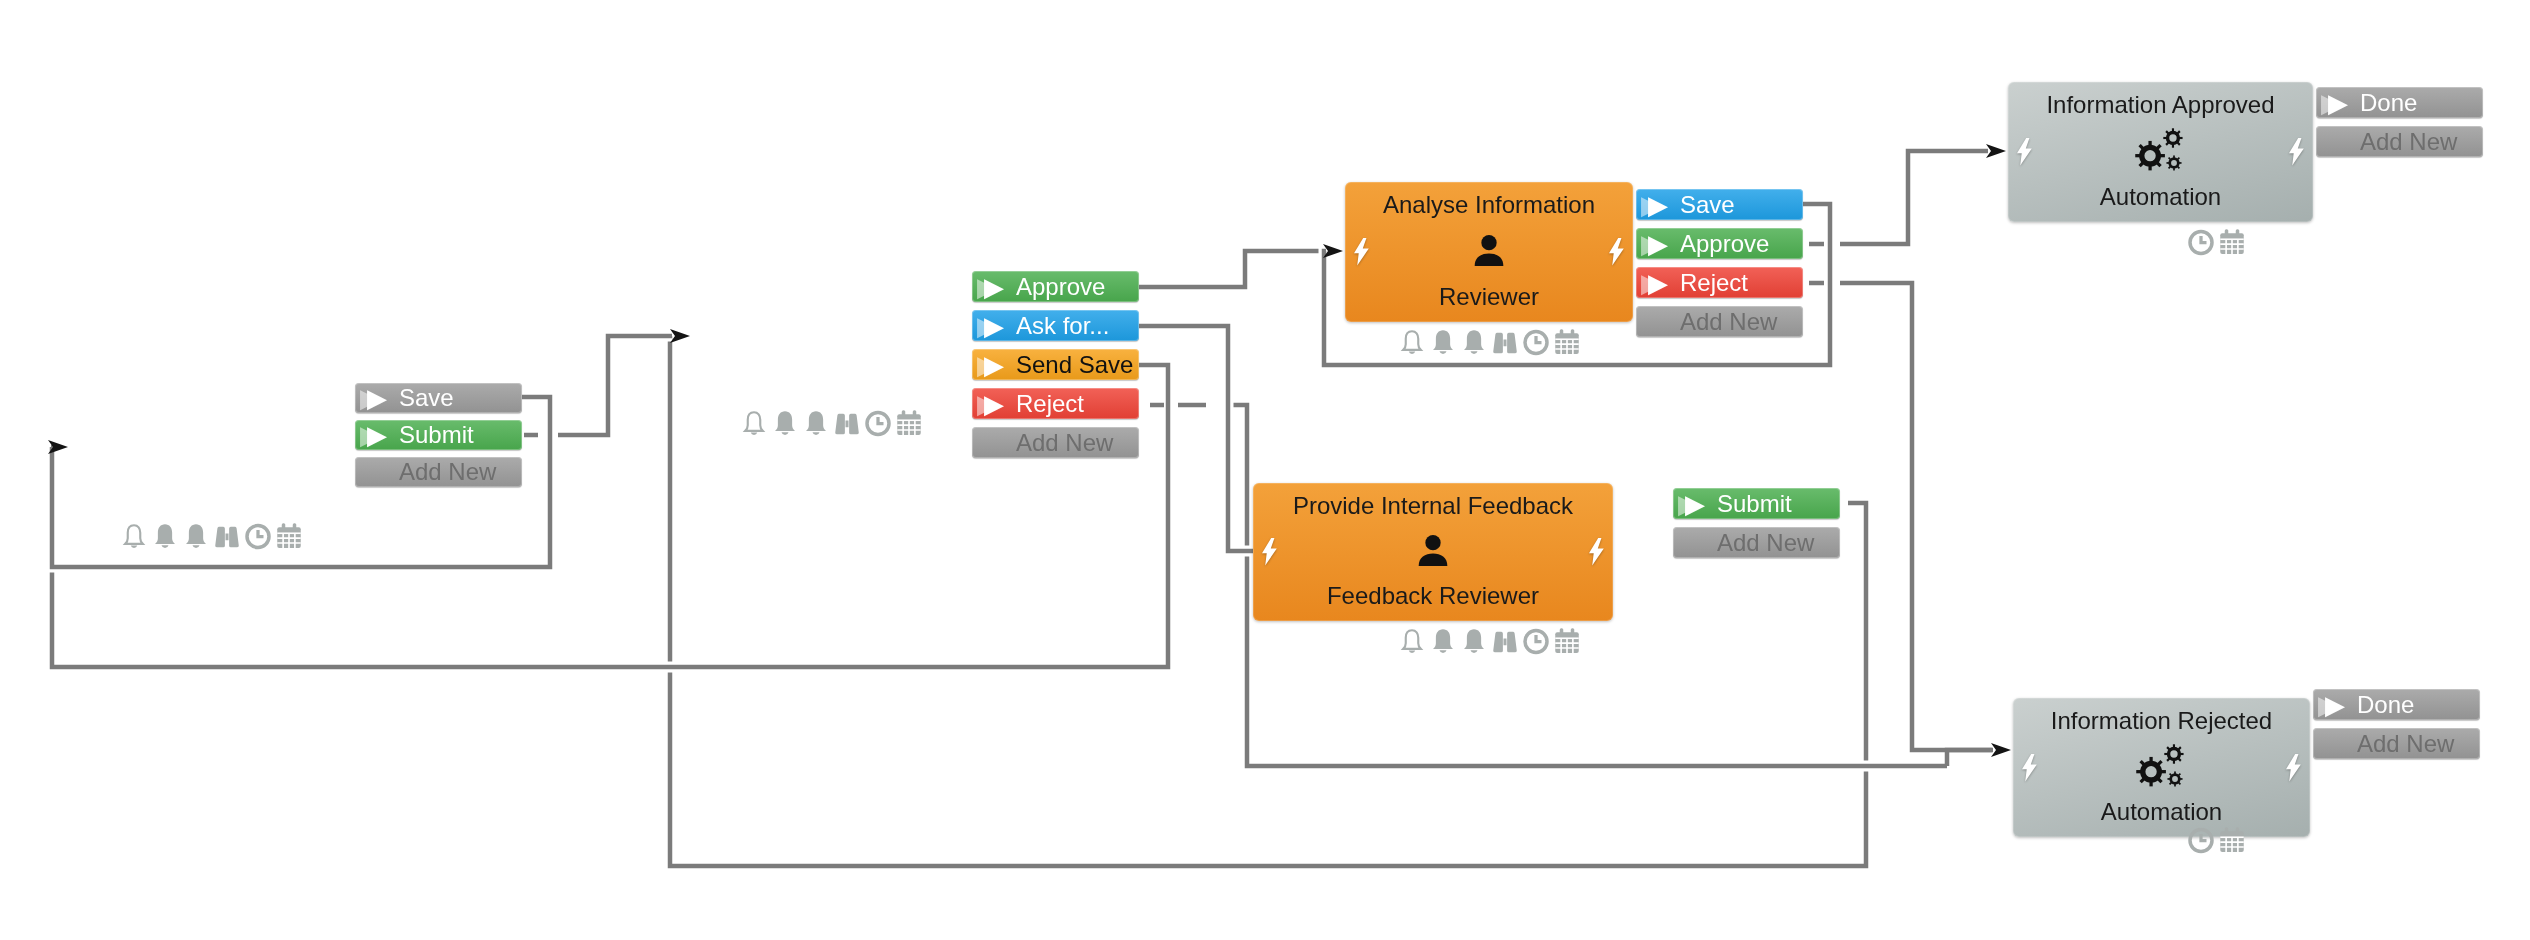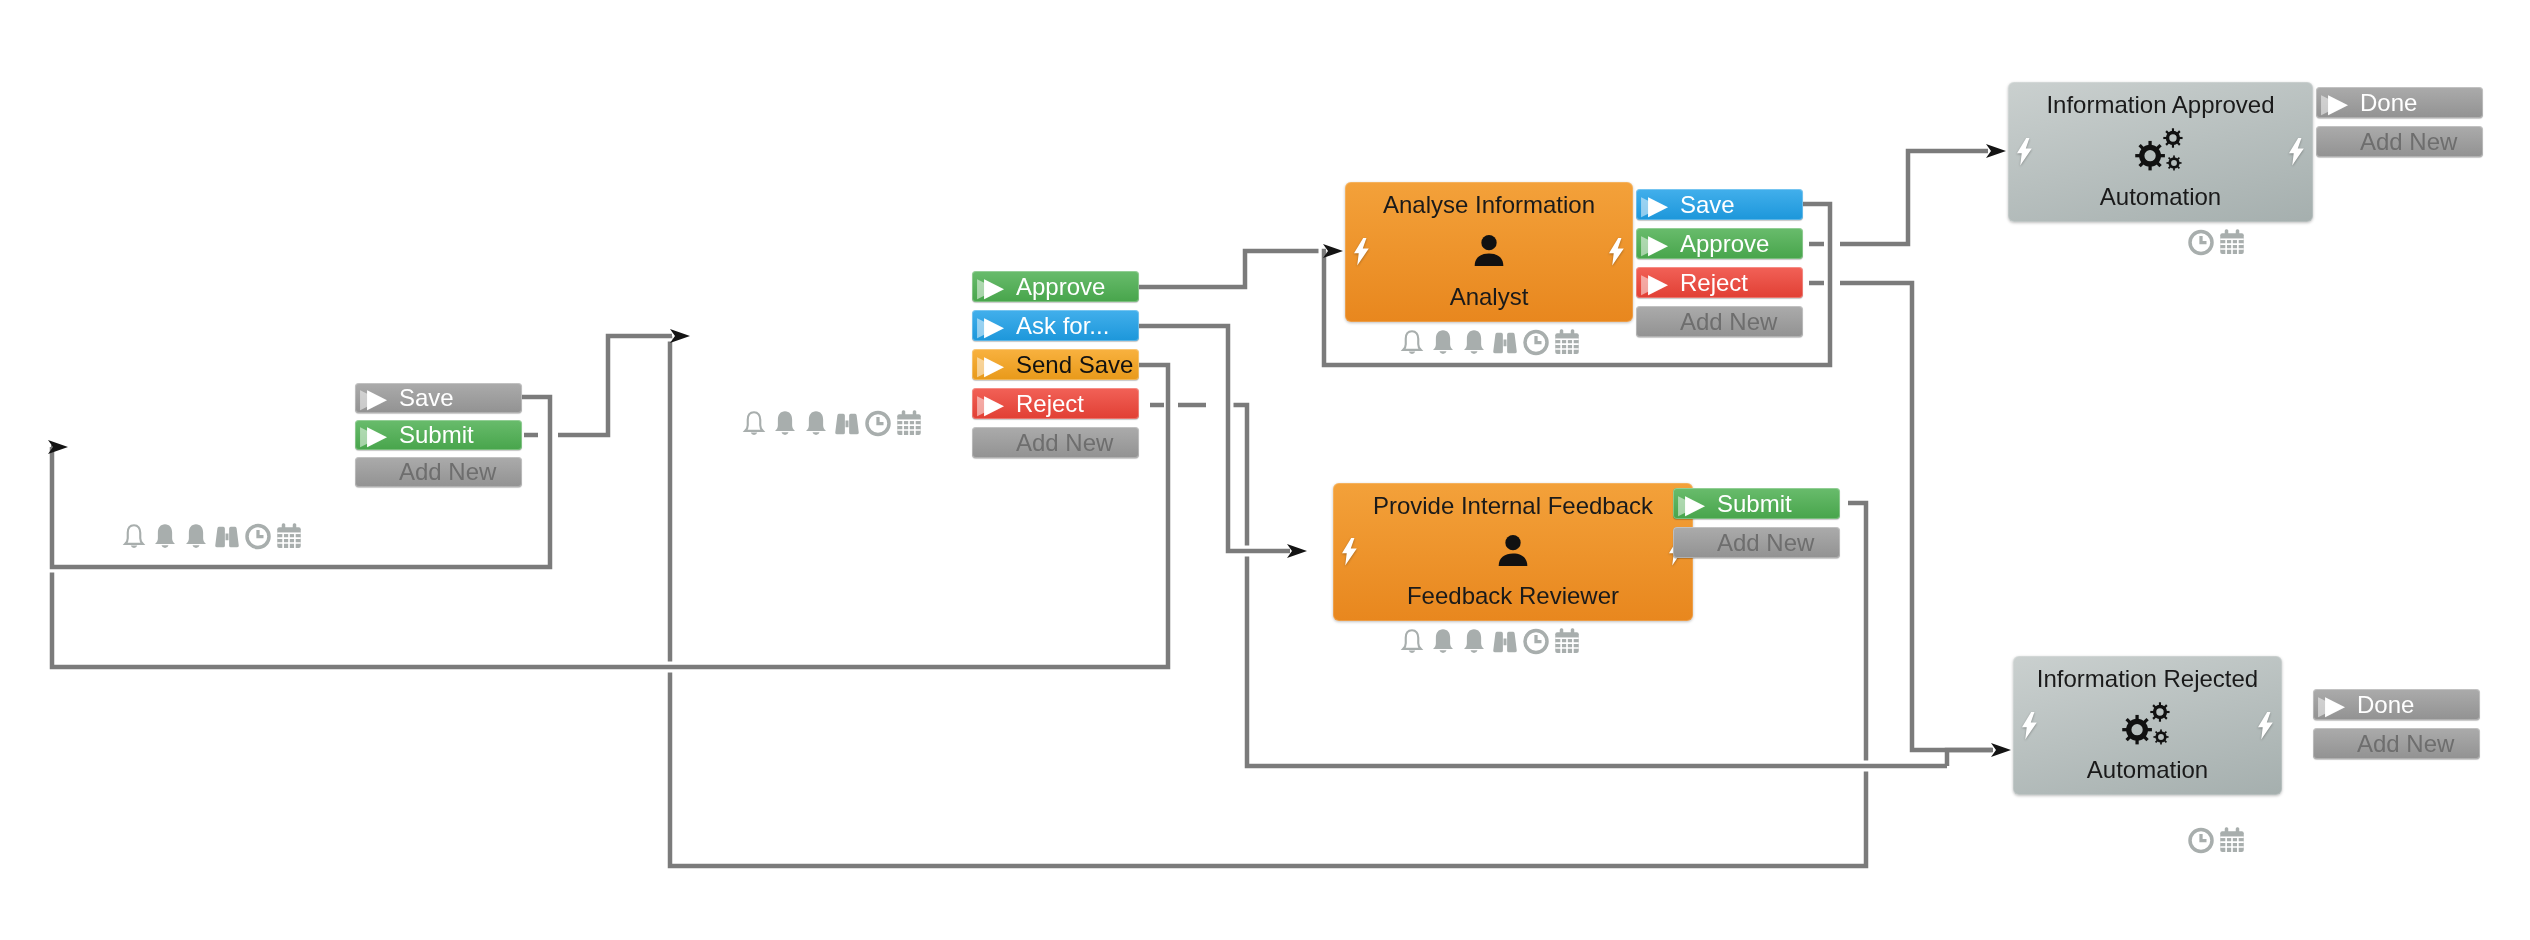--- a/index.html
+++ b/index.html
@@ -270,21 +270,21 @@
     <svg class="bolt bl">
         <use href="#i-bolt"></use>
       </svg>
     <svg class="bolt br">
         <use href="#i-bolt"></use>
       </svg>
     <div class="ntitle">Analyse Information</div>
     <svg class="actor">
         <use href="#i-person"></use>
       </svg>
-    <div class="nrole">Analyst</div>
+    <div class="nrole">Reviewer</div>
   </div>
   <div class="stack" style="left:1636px;top:189px;gap:8px">
     <div class="btn blue" style="height:31px">
       <span class="tris">
           <i class="t1">▶</i>
           <i class="t2">▶</i>
         </span>
       <span class="lbl">Save</span>
     </div>
     <div class="btn green" style="height:31px">
@@ -319,21 +319,21 @@
         <use href="#i-bino"></use>
       </svg>
     <svg class="ni">
         <use href="#i-clock"></use>
       </svg>
     <svg class="ni">
         <use href="#i-cal"></use>
       </svg>
   </div>
 
-  <div class="node orange" style="left:1333px;top:483px;width:360px;height:138px">
+  <div class="node orange" style="left:1253px;top:483px;width:360px;height:138px">
     <svg class="bolt bl">
         <use href="#i-bolt"></use>
       </svg>
     <svg class="bolt br">
         <use href="#i-bolt"></use>
       </svg>
     <div class="ntitle">Provide Internal Feedback</div>
     <svg class="actor">
         <use href="#i-person"></use>
       </svg>
@@ -399,21 +399,21 @@
   </div>
   <div class="iconrow" style="left:2186px;top:226px">
     <svg class="ni">
         <use href="#i-clock"></use>
       </svg>
     <svg class="ni">
         <use href="#i-cal"></use>
       </svg>
   </div>
 
-  <div class="node auto" style="left:2013px;top:656px;width:269px;height:139px">
+  <div class="node auto" style="left:2013px;top:698px;width:297px;height:139px">
     <svg class="bolt bl">
         <use href="#i-bolt"></use>
       </svg>
     <svg class="bolt br">
         <use href="#i-bolt"></use>
       </svg>
     <div class="ntitle">Information Rejected</div>
     <svg class="gears">
         <use href="#i-gears"></use>
       </svg>

